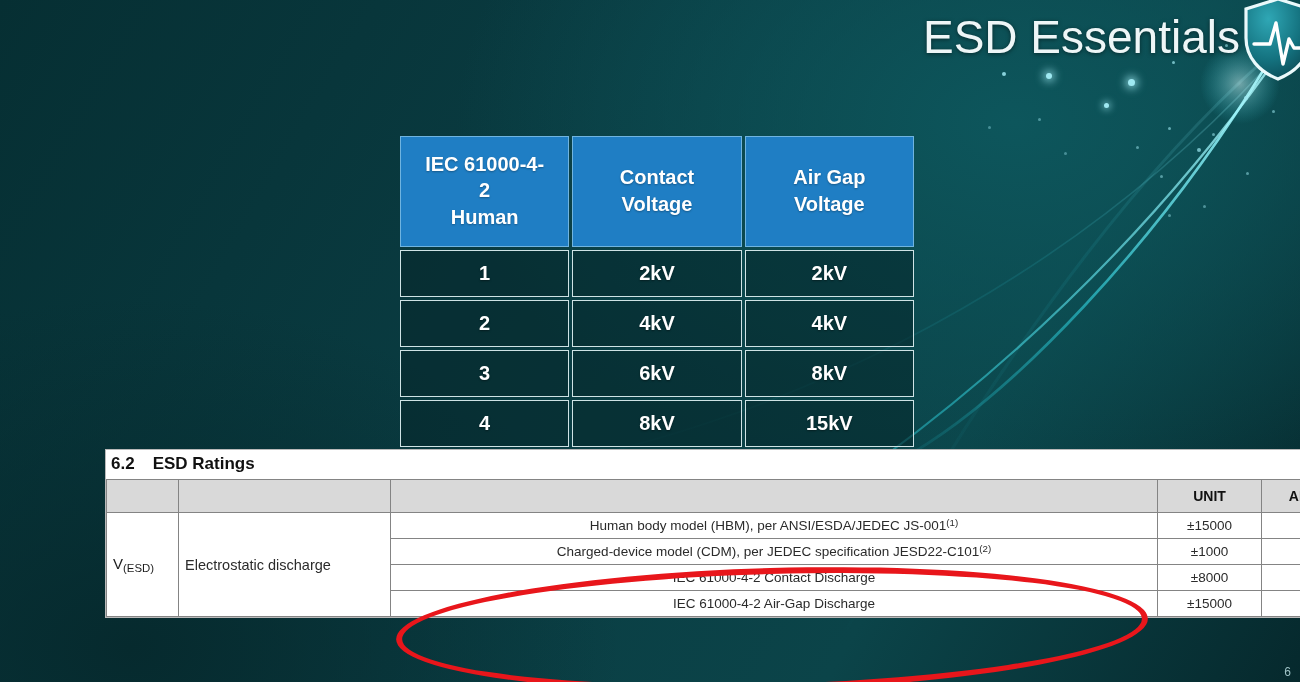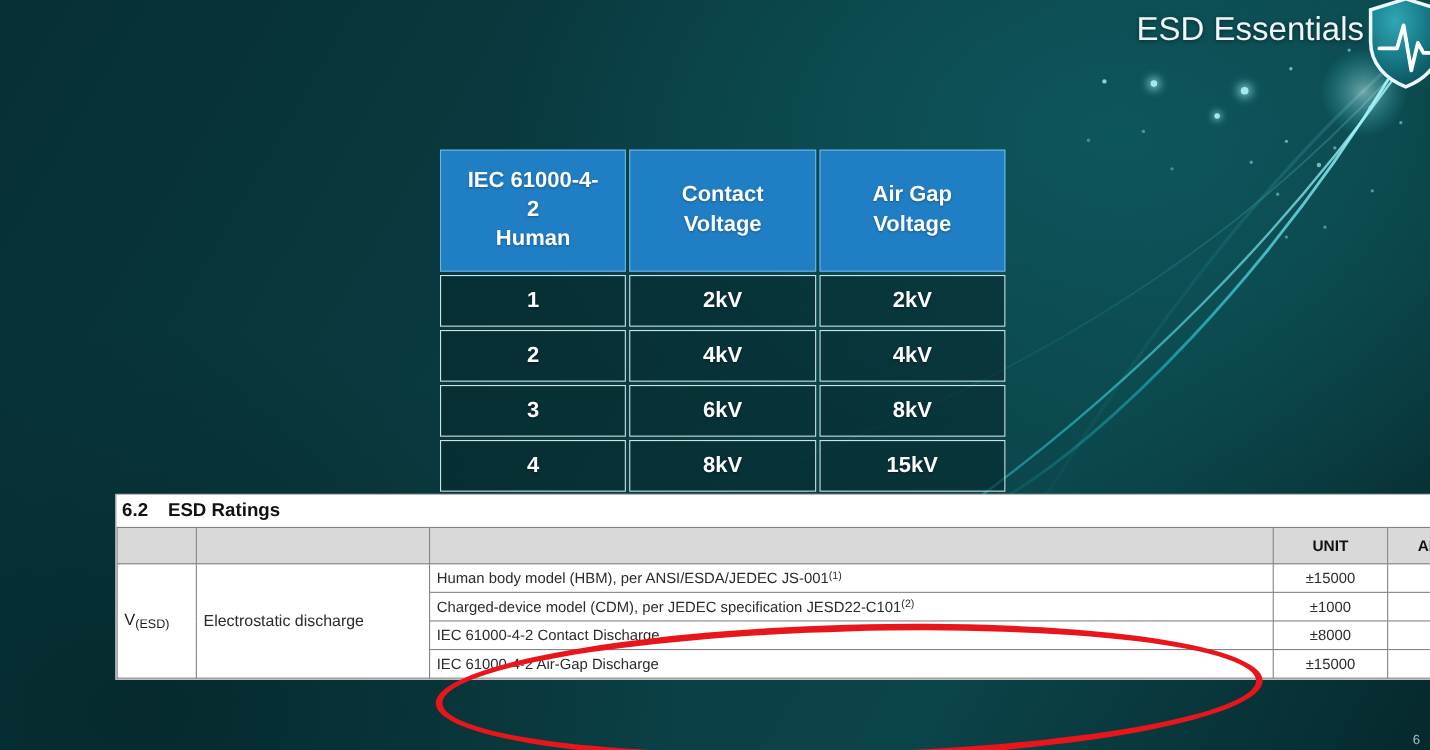--- a/index.html
+++ b/index.html
@@ -42,21 +42,21 @@
     font-size: 38px;
     color: #f2f7f7;
     letter-spacing: 0.1px;
     white-space: nowrap;
     text-shadow: 0 1px 3px rgba(0,0,0,0.55);
   }
   .brand-text {
     position: absolute;
     right: 60px;
     top: 10px;
-    font-size: 30px;
+    font-size: 46px;
     color: #eef6f7;
     white-space: nowrap;
     text-shadow: 0 1px 4px rgba(0,0,0,0.5);
   }
   .brand-logo {
     position: absolute;
     right: -14px;
     top: -4px;
     width: 72px;
     height: 86px;
@@ -145,21 +145,21 @@
     font-size: 15px;
     color: #1c1c1c;
     padding-left: 6px;
   }
   .cell-param {
     text-align: left;
     font-size: 14.5px;
     color: #2b2b2b;
     margin-left: 22px;
   }
-  .cell-desc  { text-align: left; line-height: 1.26; }
+  .cell-desc  { text-align: center; line-height: 1.26; }
   .cell-val, .cell-unit { text-align: center; font-size: 13.5px; }
   .sub  { font-size: 0.76em; vertical-align: -0.22em; }
   .sup  { font-size: 0.72em; vertical-align: 0.42em; }
 
   
   .red-oval {
     position: absolute;
     left: 396px;
     top: 568px;
     width: 740px;

